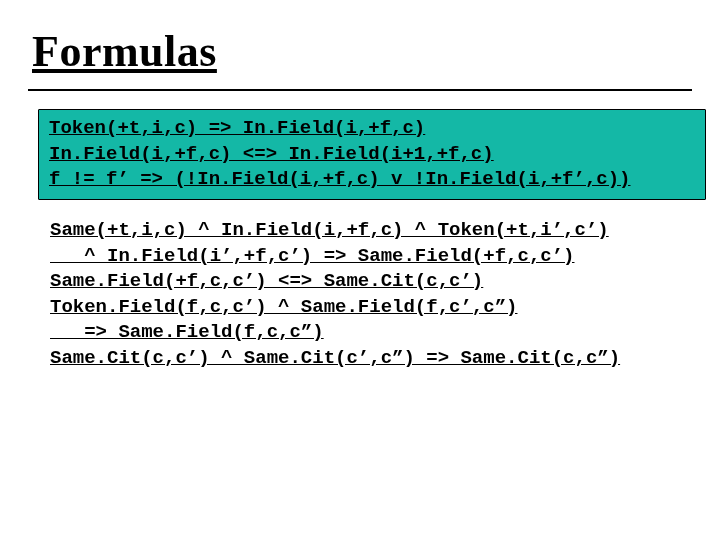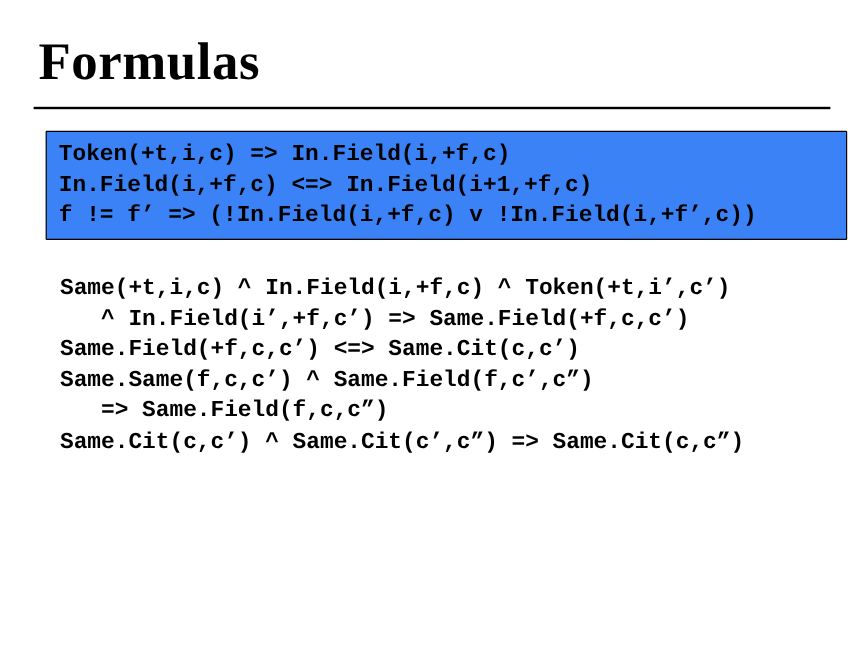--- a/index.html
+++ b/index.html
@@ -10,20 +10,21 @@
     background: #fff;
     font-family: Georgia, "Times New Roman", serif;
     color: #000;
   }
   .slide {
     width: 720px;
     height: 504px;
     position: relative;
     box-sizing: border-box;
     padding: 20px 28px 34px 28px;
+    text-decoration: underline;
   }
   .title {
     font-size: 44px;
     font-weight: bold;
     margin: 6px 0 12px 4px;
     letter-spacing: 0.5px;
   }
   .rule {
     border: none;
     border-top: 2px solid #000;
@@ -31,41 +32,41 @@
   }
   .code-area {
     font-family: "Courier New", Courier, monospace;
     font-size: 19px;
     font-weight: bold;
     line-height: 1.35;
     padding: 0 8px 0 22px;
     white-space: pre;
   }
   .highlight-box {
-    background: #3b82f6;
+    background: #14b8a6;
     border: 1.5px solid #000;
     border-radius: 1px;
     padding: 6px 10px 6px 10px;
-    margin: 0 8px 28px 10px;
+    margin: 0 8px 18px 10px;
     box-sizing: border-box;
     width: 668px;
   }
 </style>
 </head>
 <body>
 
 <div class="slide">
 
   <div class="title">Formulas</div>
   <hr class="rule">
 
   <div class="highlight-box code-area"><span>Token(+t,i,c) =&gt; In.Field(i,+f,c)</span>
 <span>In.Field(i,+f,c) &lt;=&gt; In.Field(i+1,+f,c)</span>
 <span>f != f’ =&gt; (!In.Field(i,+f,c) v !In.Field(i,+f’,c))</span></div>
 
   <div class="code-area"><span>Same(+t,i,c) ^ In.Field(i,+f,c) ^ Token(+t,i’,c’)</span>
 <span>   ^ In.Field(i’,+f,c’) =&gt; Same.Field(+f,c,c’)</span>
 <span>Same.Field(+f,c,c’) &lt;=&gt; Same.Cit(c,c’)</span>
-<span>Same.Same(f,c,c’) ^ Same.Field(f,c’,c”)</span>
+<span>Token.Field(f,c,c’) ^ Same.Field(f,c’,c”)</span>
 <span>   =&gt; Same.Field(f,c,c”)</span>
 <span>Same.Cit(c,c’) ^ Same.Cit(c’,c”) =&gt; Same.Cit(c,c”)</span></div>
 
 </div>
 
 </body></html>

